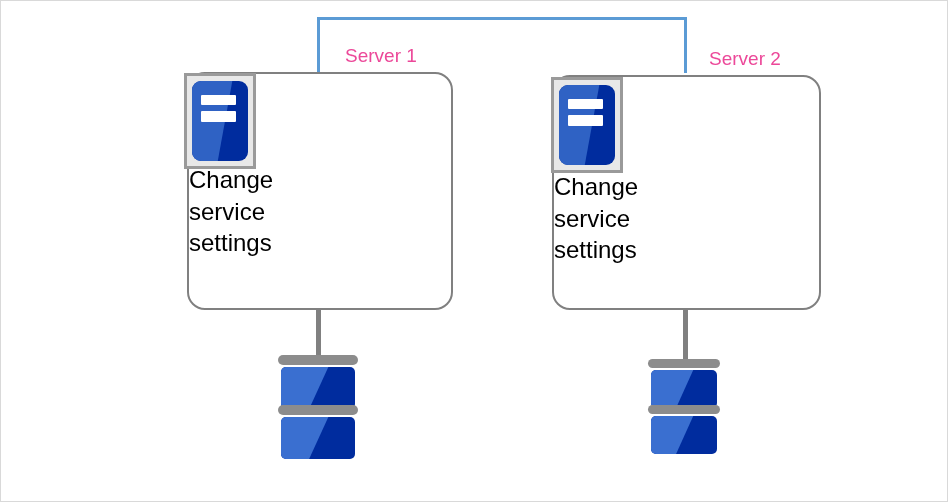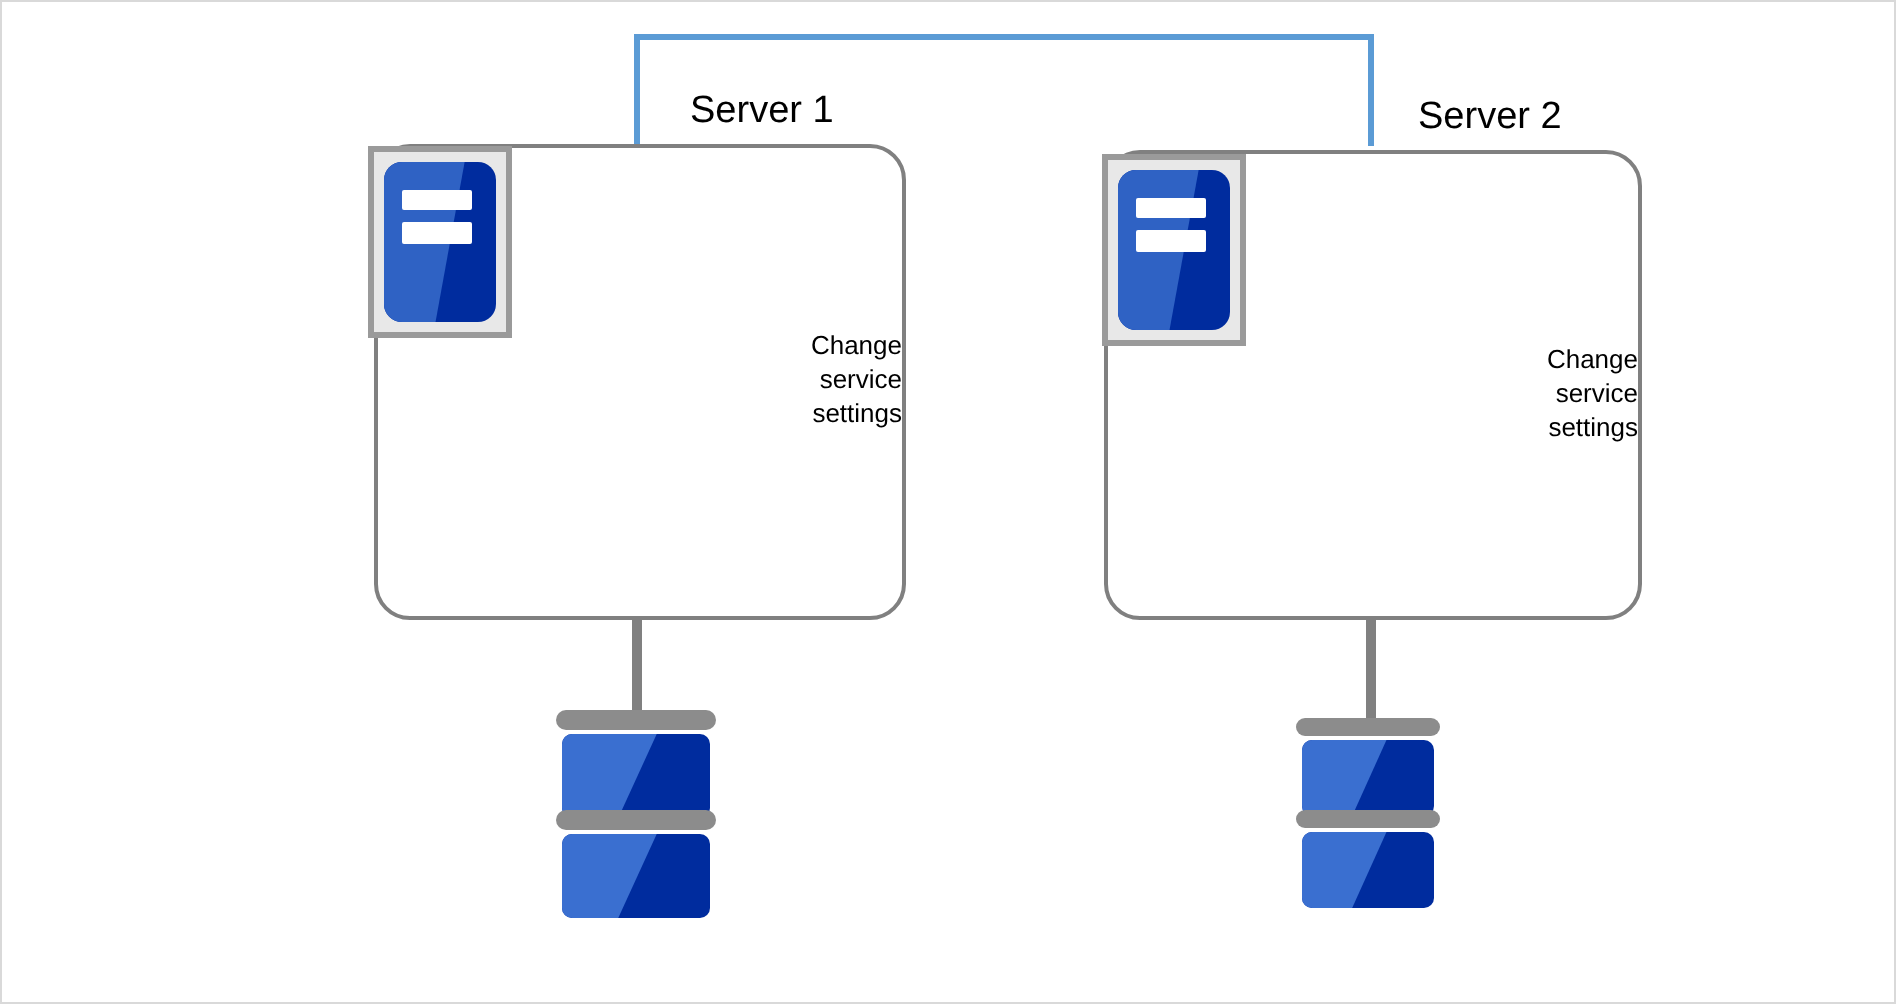--- a/index.html
+++ b/index.html
@@ -27,39 +27,39 @@
   }
   .bracket-v {
     position: absolute;
     background: #5b9bd5;
   }
 
   
   .group-label {
     position: absolute;
     font-size: 19px;
-    color: #000000;
+    color: #ec4899;
     white-space: nowrap;
     line-height: 1;
   }
 
   
   .server-box {
     position: absolute;
     border: 2px solid #808080;
     border-radius: 18px;
     background: #ffffff;
     box-sizing: border-box;
   }
   .server-box-text {
     position: absolute;
     left: 0;
     right: 0;
-    text-align: right;
-    font-size: 13px;
+    text-align: left;
+    font-size: 24px;
     color: #000000;
     line-height: 1.32;
     white-space: pre-line;
   }
 
   
   .server-icon {
     position: absolute;
     width: 72px;
     height: 96px;

